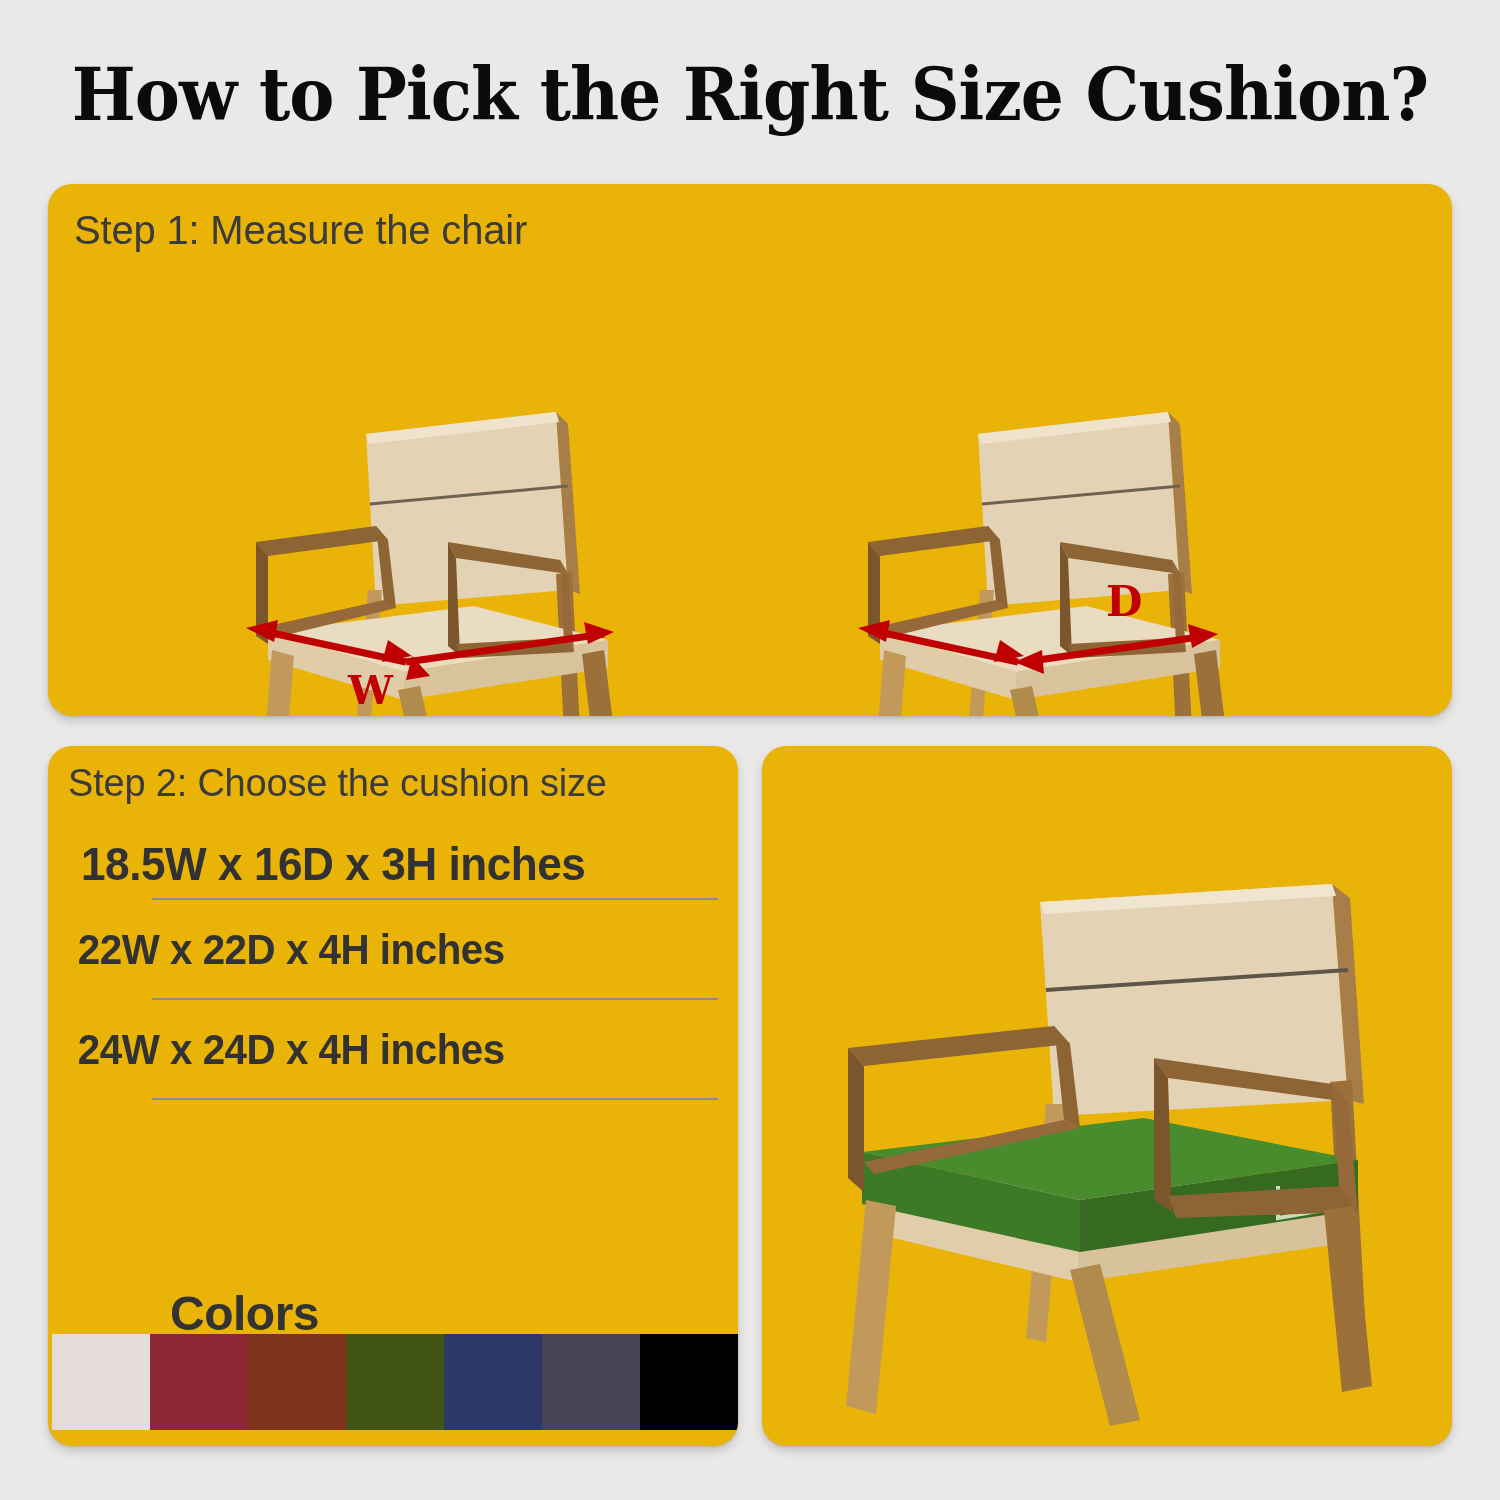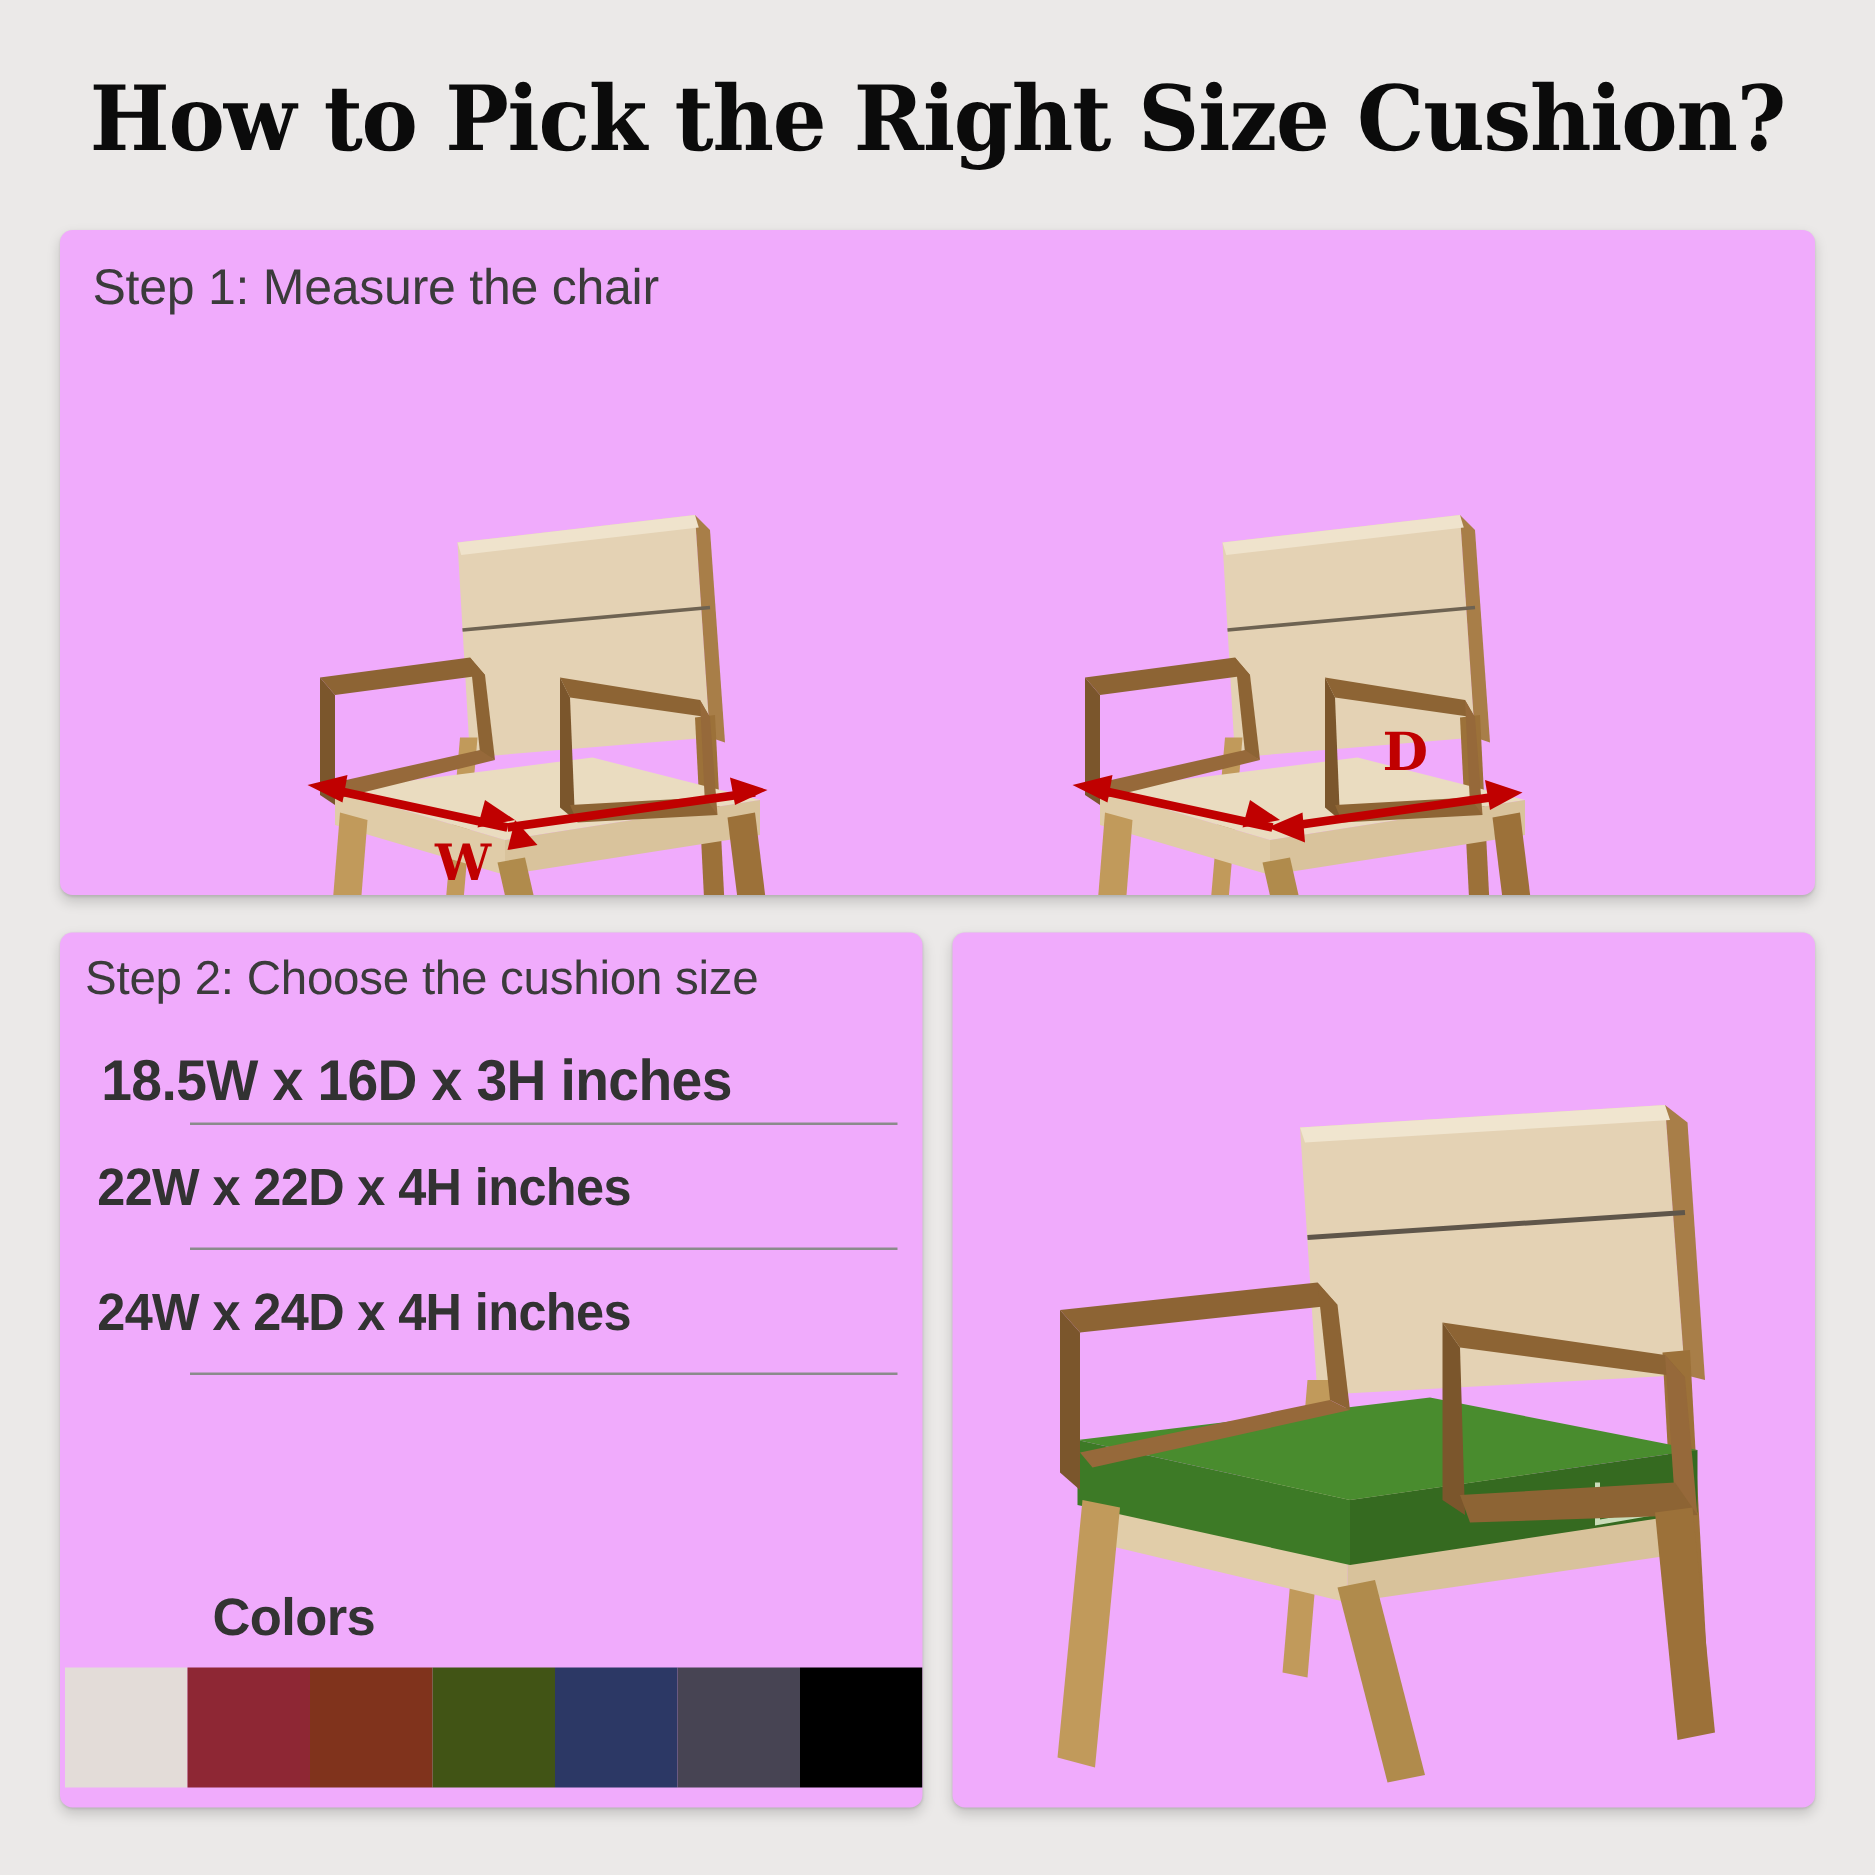--- a/index.html
+++ b/index.html
@@ -27,22 +27,22 @@
     letter-spacing: -1px;
     color: #0b0b0b;
     transform: scaleX(0.94);
     transform-origin: center top;
     white-space: nowrap;
   }
 
   
   .panel {
     position: absolute;
-    background: #f0abfc;
-    border-radius: 10px;
+    background: #eab308;
+    border-radius: 24px;
     box-shadow: 0 5px 10px rgba(0,0,0,0.17), 0 1px 2px rgba(0,0,0,0.10);
     overflow: hidden;
   }
   #panel-step1 { left: 48px;  top: 184px;  width: 1404px; height: 532px; }
   #panel-step2 { left: 48px;  top: 746px;  width: 690px;  height: 700px; }
   #panel-step3 { left: 762px; top: 746px;  width: 690px;  height: 700px; }
 
   .step-heading {
     position: absolute;
     font-size: 40px;
@@ -83,22 +83,22 @@
   .size-row .txt { display: inline-block; transform: scaleX(0.96); transform-origin: right center; }
   .divider {
     position: absolute;
     left: 92px; right: 8px; bottom: 0;
     height: 2px;
     background: #8b8b8b;
   }
 
   .colors-label {
     position: absolute;
-    left: 122px; top: 524px;
-    font-size: 42px;
+    left: 122px; top: 540px;
+    font-size: 48px;
     font-weight: bold;
     color: #333333;
     letter-spacing: -0.5px;
   }
   .swatch-bar {
     position: absolute;
     left: 4px; top: 588px;
     width: 686px; height: 96px;
     display: flex;
   }

